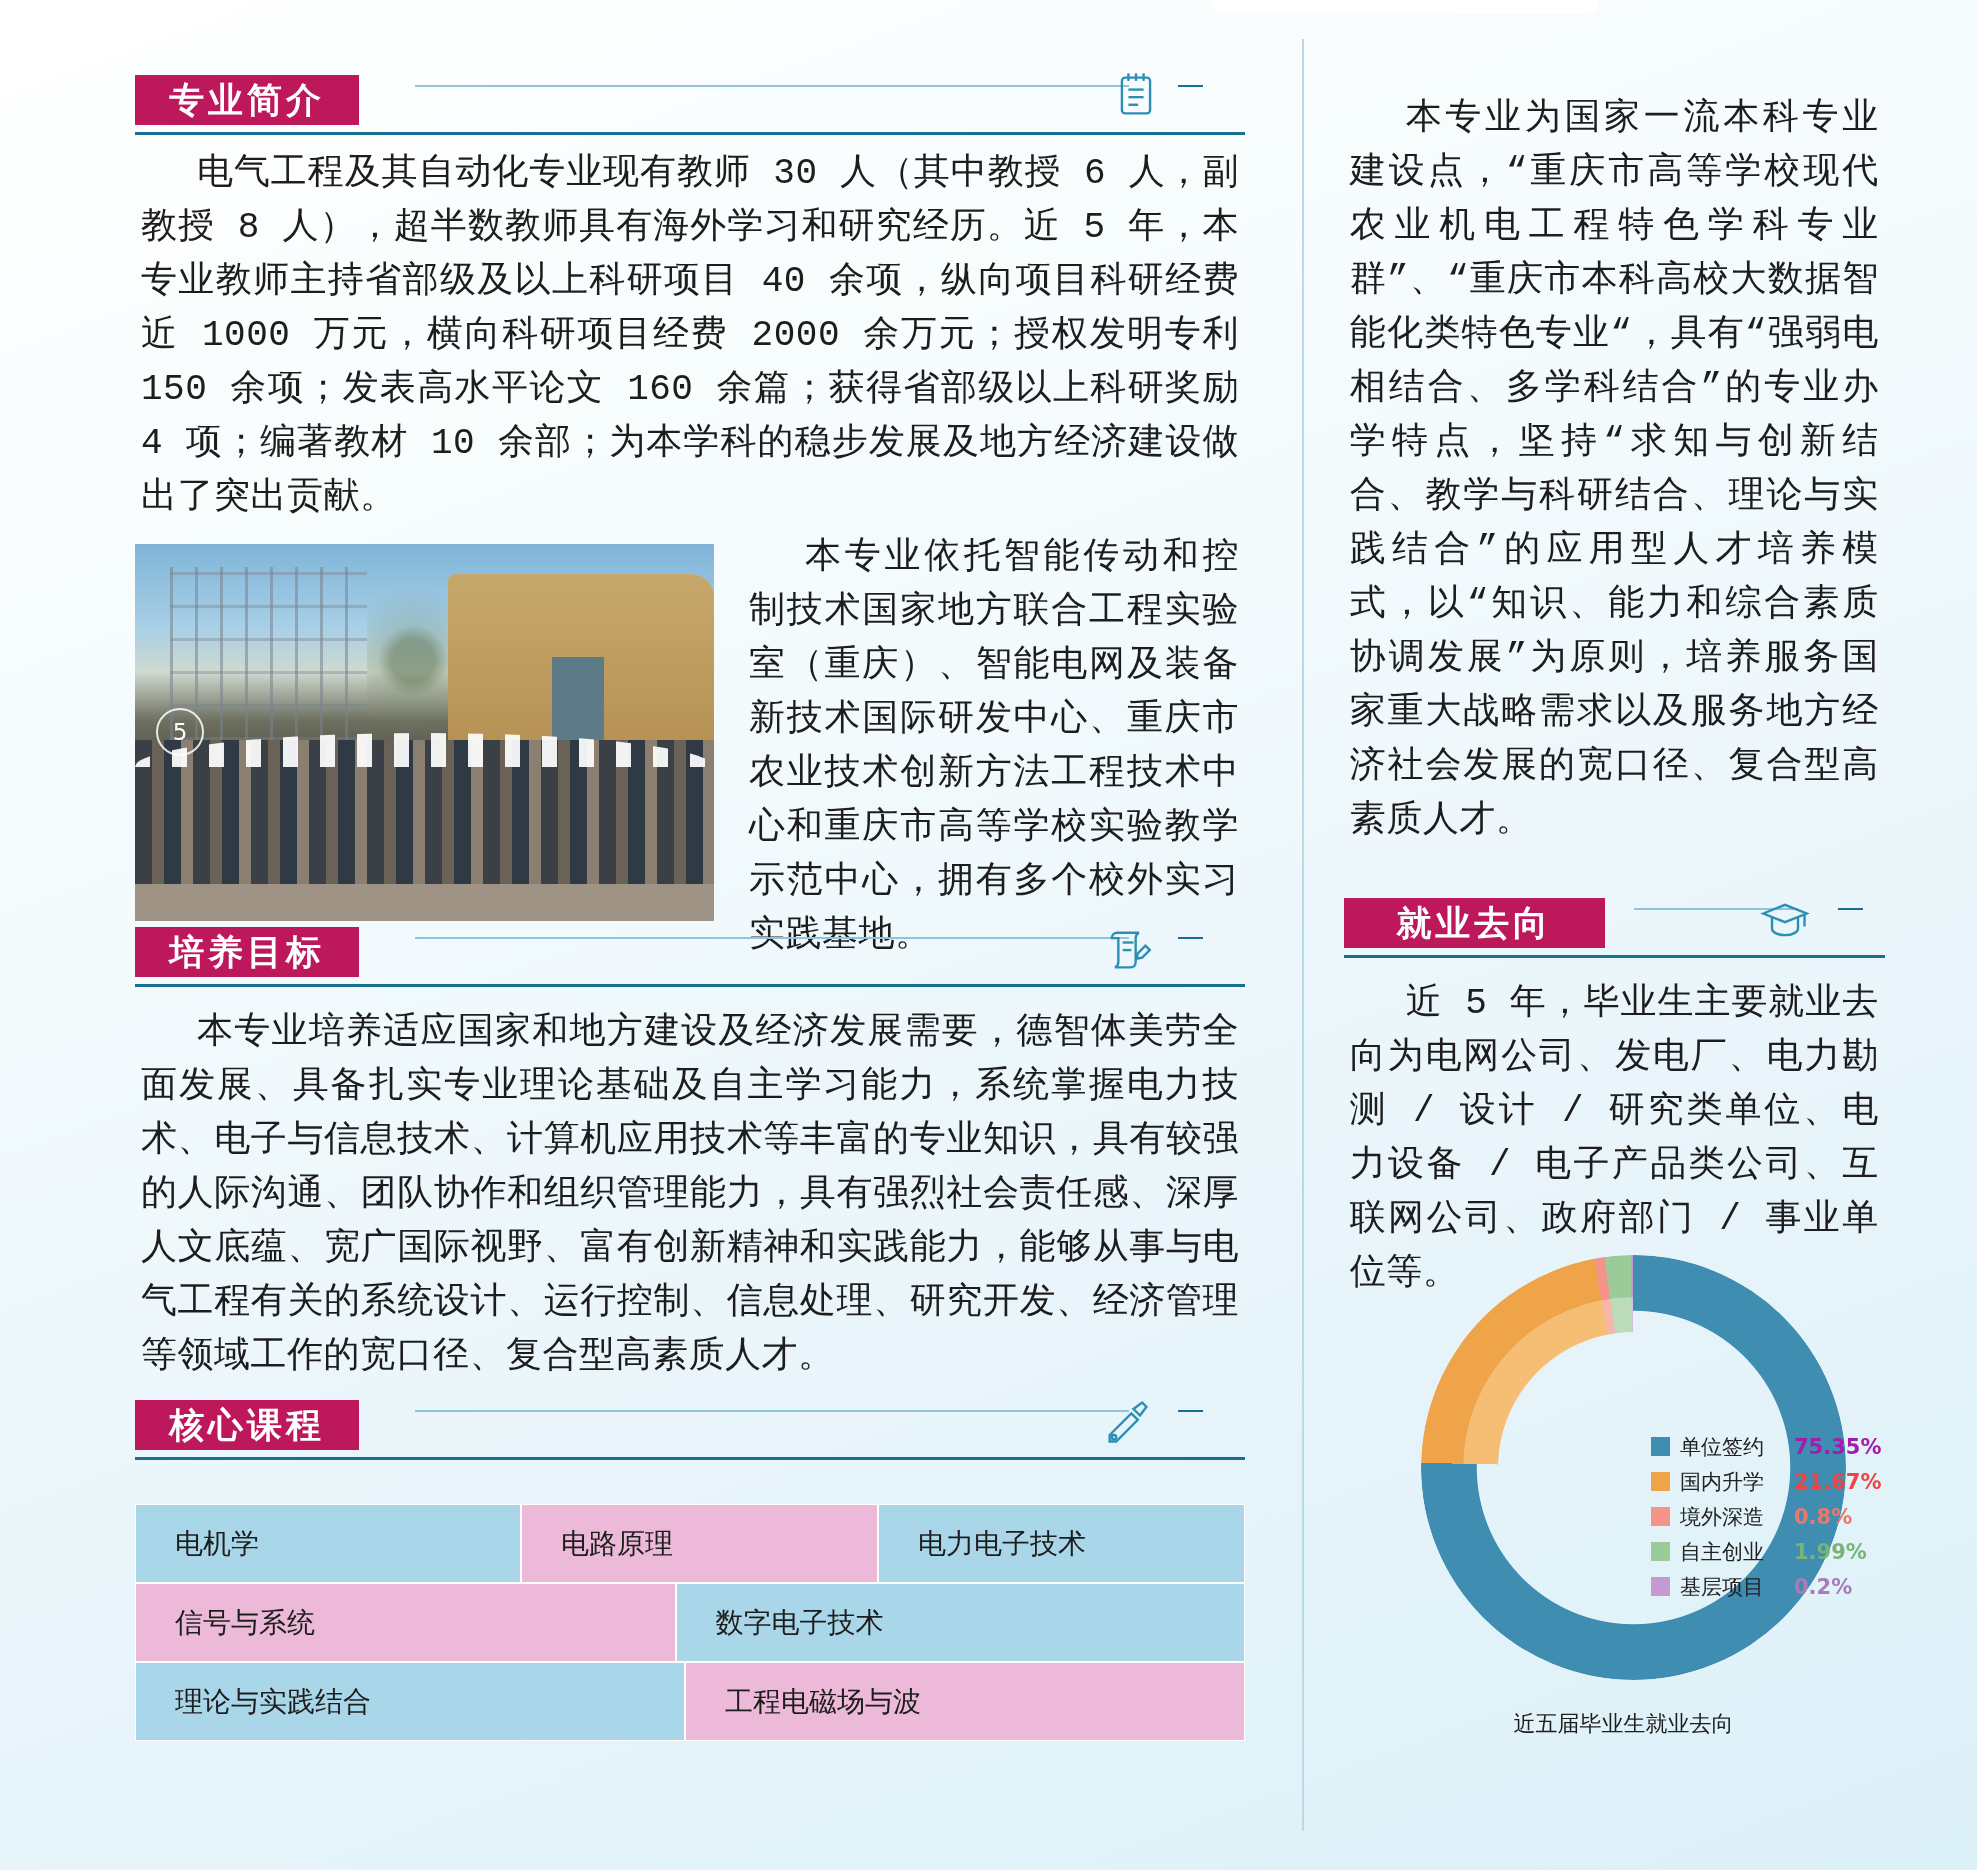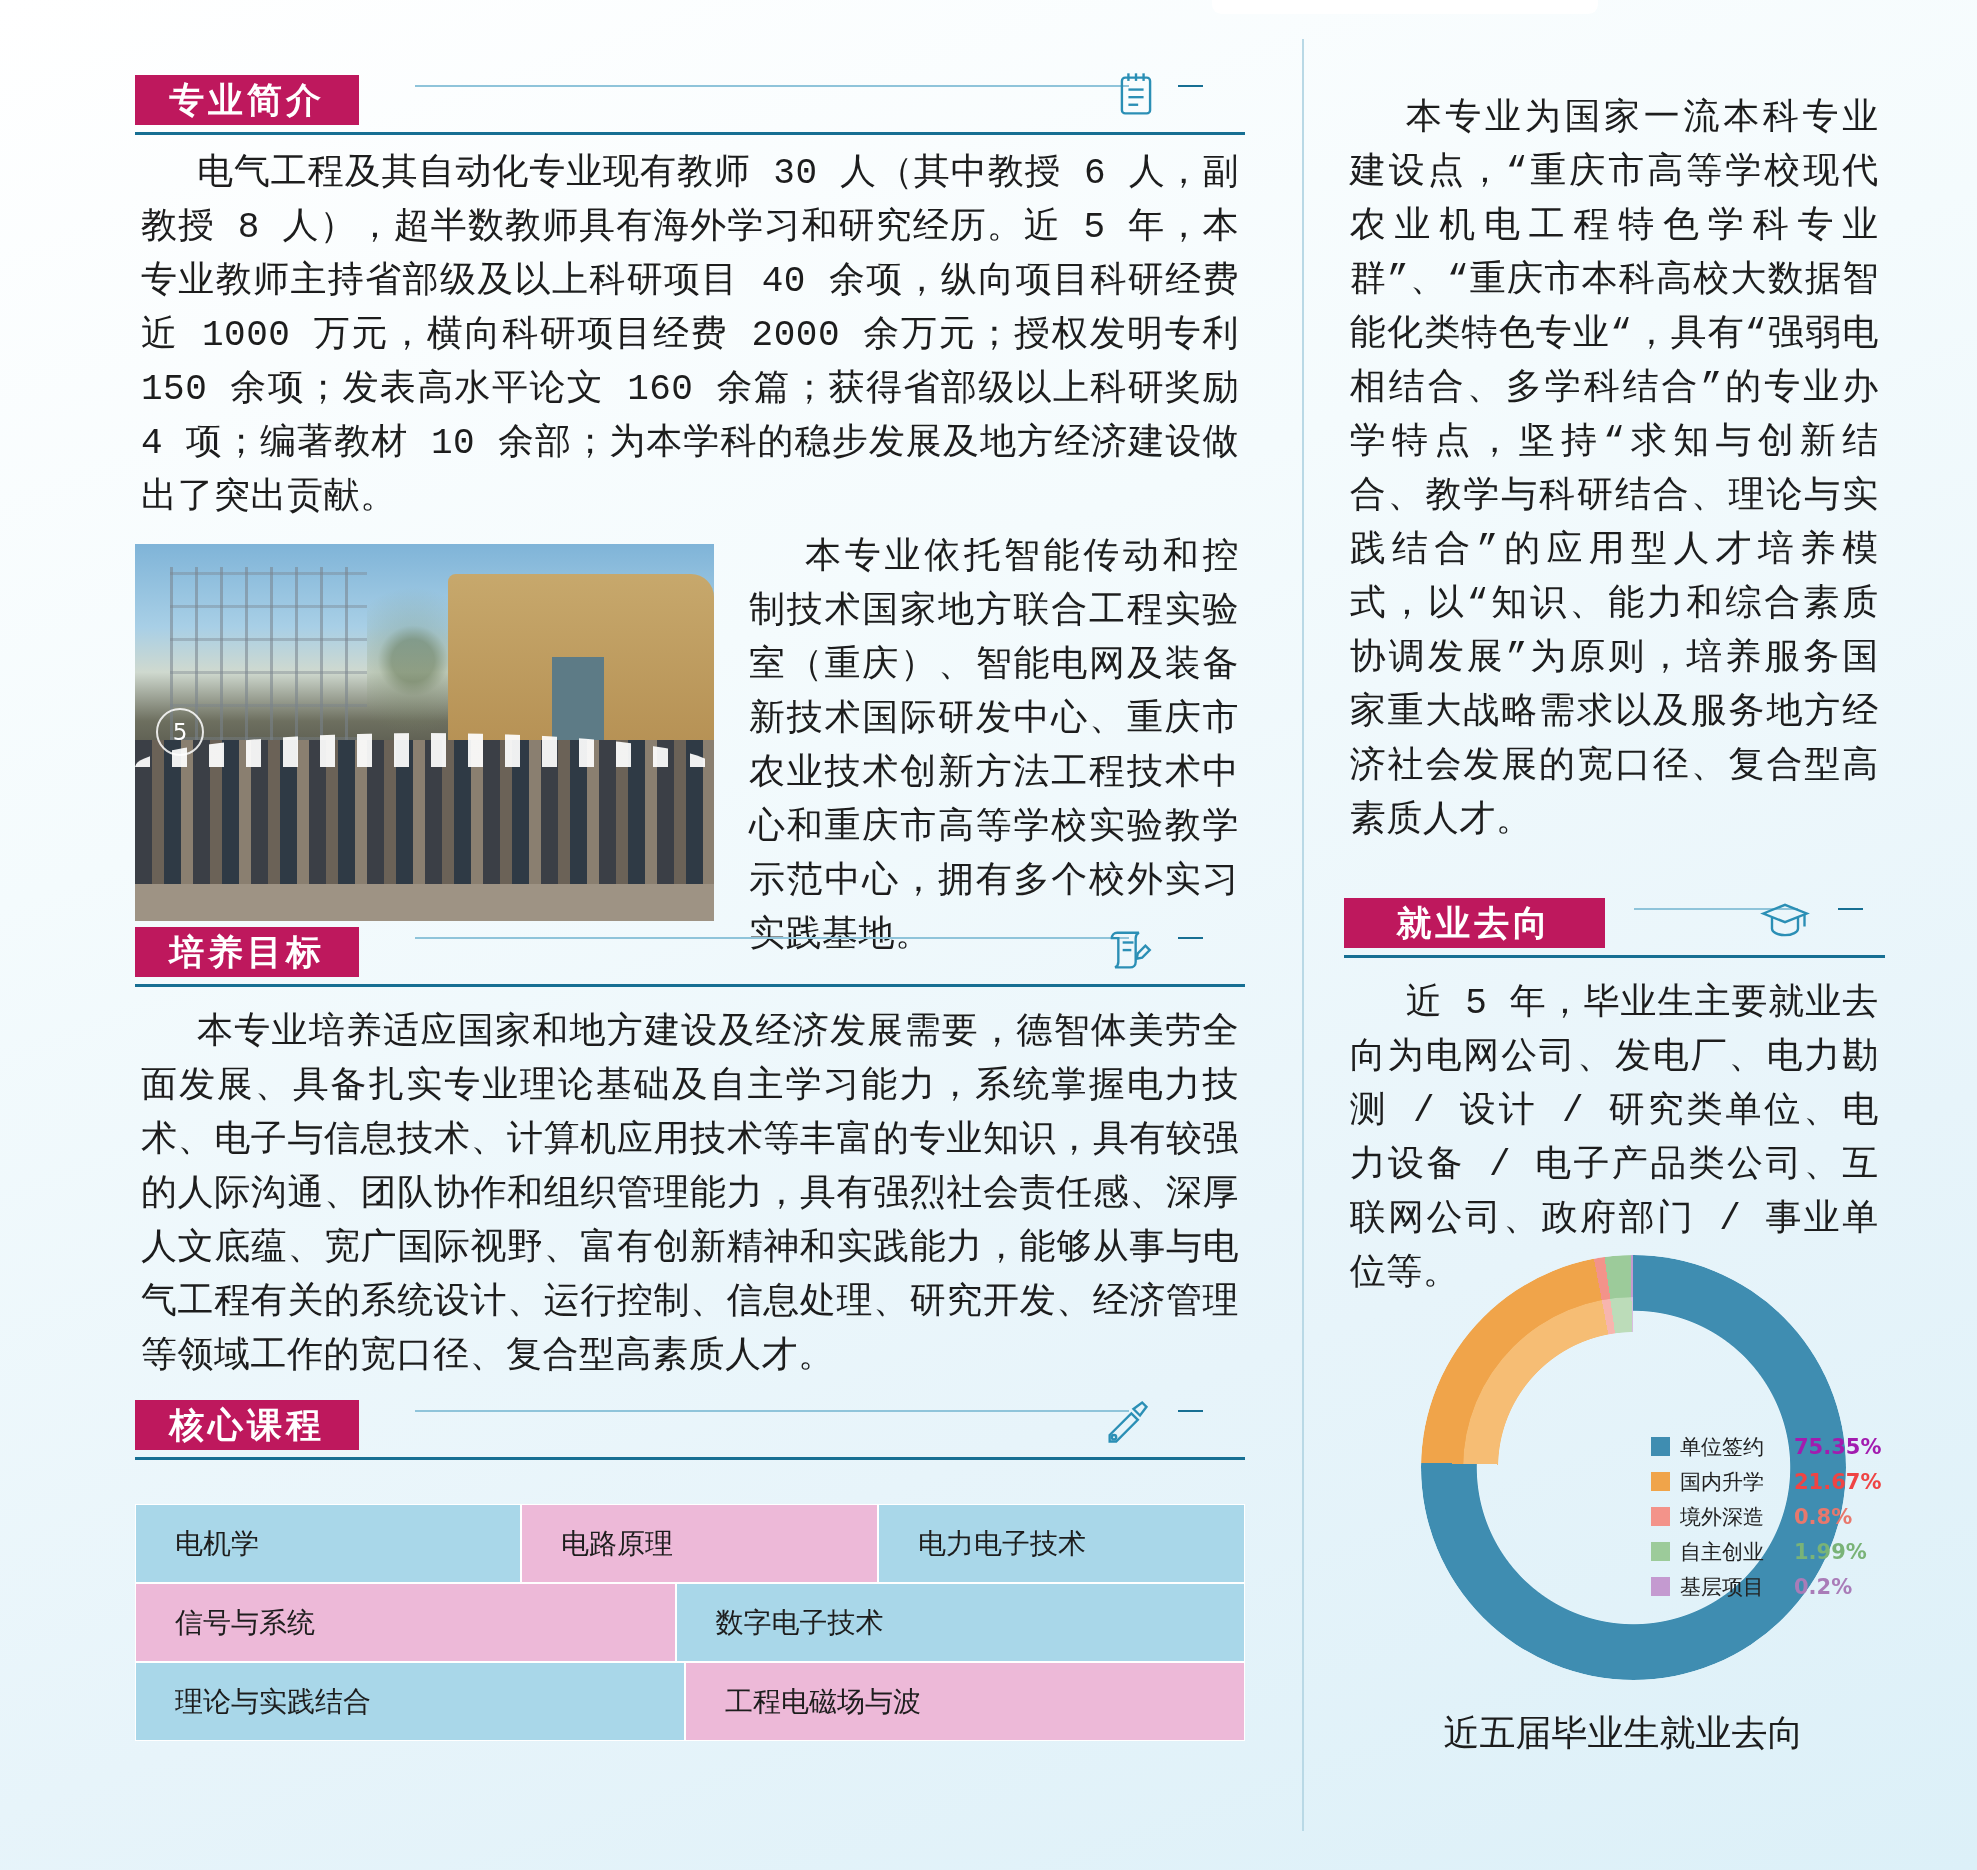--- a/index.html
+++ b/index.html
@@ -288,21 +288,21 @@
   }
   .legend-swatch {
     width: 19.3px; height: 19.3px; margin-right: 9.7px; flex: none;
   }
   .legend-label { color: #222; width: 114px; }
   .legend-value { font-weight: bold; }
   .chart-caption {
     position: absolute;
     left: 0; top: 454px; width: 579px;
     text-align: center;
-    font-size: 36px;
+    font-size: 22px;
     font-family: "DejaVu Sans", "Liberation Sans", sans-serif;
   }
 </style>
 </head>
 <body>
 
 <div class="top-notch"></div>
 
 <div class="page">
 

